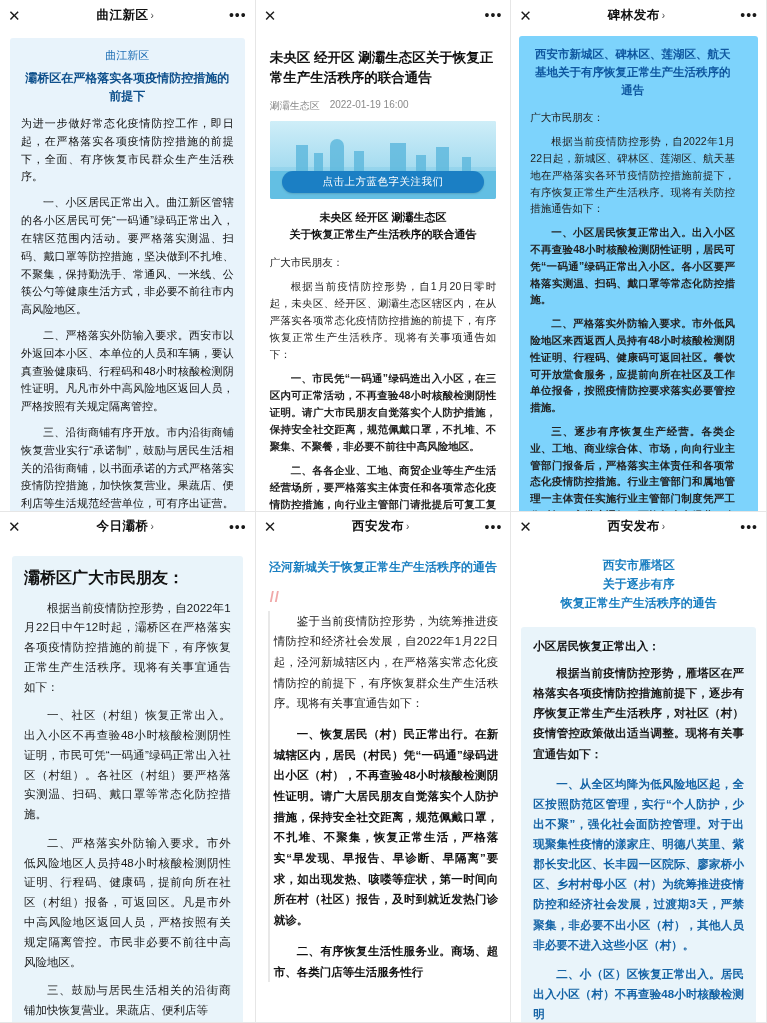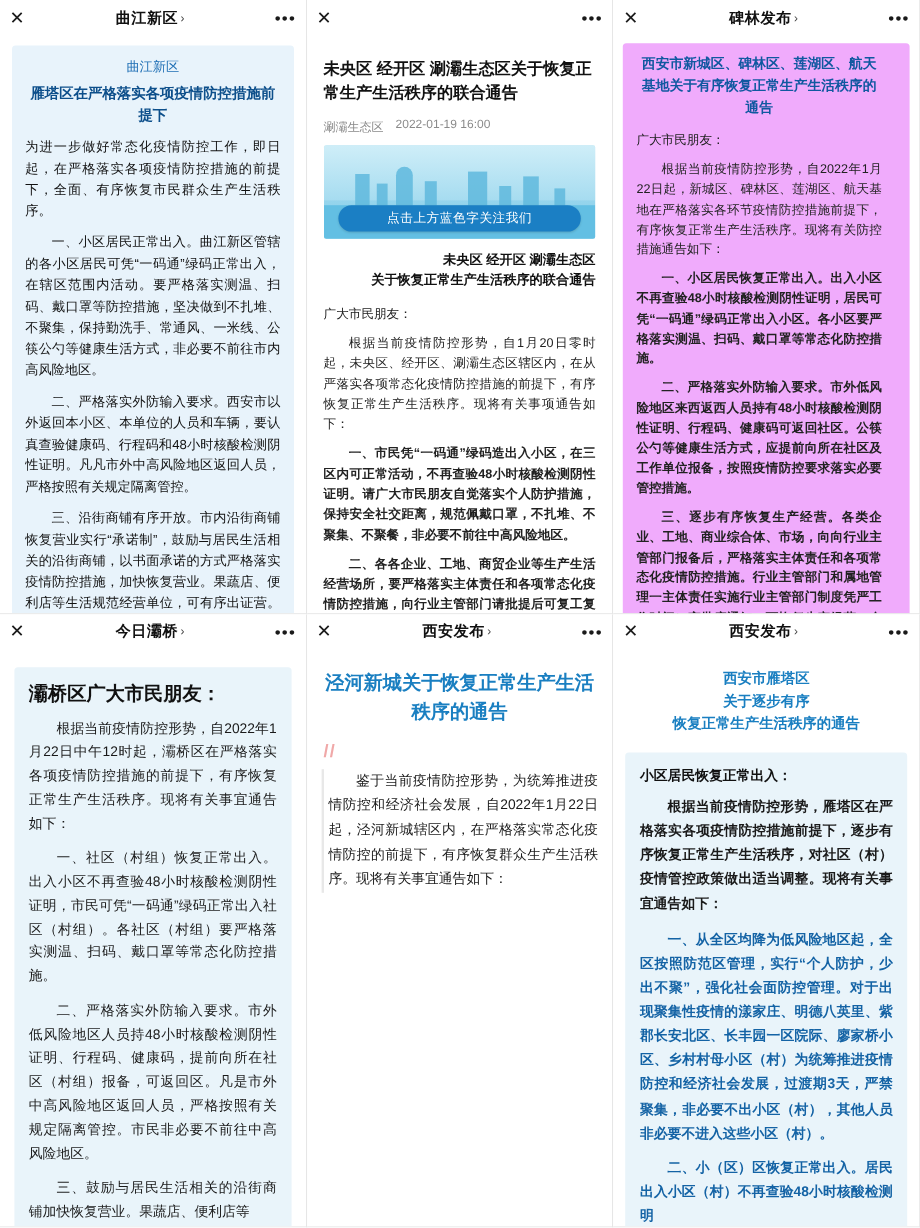--- a/index.html
+++ b/index.html
@@ -183,21 +183,21 @@
     margin: 0 0 7px 0;
     text-align: justify;
     text-indent: 2em;
   }
   .c2 p.noind { text-indent: 0; }
   .c2 p.b { font-weight: bold; }
 
   
   .c3 .panel {
     margin: 6px 8px 0 8px;
-    background: #f0abfc;
+    background: #7dd3fc;
     border-radius: 3px;
     padding: 10px 23px 12px 11px;
     min-height: 470px;
     box-sizing: border-box;
   }
   .c3 .title {
     text-align: center;
     color: #1058a0;
     font-weight: bold;
     font-size: 11.5px;
@@ -237,21 +237,21 @@
     margin: 0 0 9px 0;
     text-align: justify;
     text-indent: 2em;
   }
   .c4 p.b { font-weight: normal; }
 
   
   .c5 .title {
     color: #1a7fc1;
     font-weight: bold;
-    font-size: 16px;
+    font-size: 12px;
     text-align: center;
     line-height: 1.5;
     margin: 16px 10px 12px 10px;
   }
   .c5 .slashes {
     margin: 0 0 6px 14px;
     color: #f0a8a8;
     font-size: 15px;
     letter-spacing: 1px;
     font-weight: bold;
@@ -315,21 +315,21 @@
       <span class="close">✕</span>
       <span class="acct">
         <span>曲江新区</span>
         <span class="chev">›</span>
       </span>
       <span class="dots">•••</span>
     </div>
     <div class="article">
       <div class="panel">
         <div class="src">曲江新区</div>
-        <div class="title">雁塔区在严格落实各项疫情防控措施前提下</div>
+        <div class="title">灞桥区在严格落实各项疫情防控措施的前提下</div>
         <p class="b noind">为进一步做好常态化疫情防控工作，即日起，在严格落实各项疫情防控措施的前提下，全面、有序恢复市民群众生产生活秩序。</p>
         <p class="b">一、小区居民正常出入。曲江新区管辖的各小区居民可凭“一码通”绿码正常出入，在辖区范围内活动。要严格落实测温、扫码、戴口罩等防控措施，坚决做到不扎堆、不聚集，保持勤洗手、常通风、一米线、公筷公勺等健康生活方式，非必要不前往市内高风险地区。</p>
         <p class="b">二、严格落实外防输入要求。西安市以外返回本小区、本单位的人员和车辆，要认真查验健康码、行程码和48小时核酸检测阴性证明。凡凡市外中高风险地区返回人员，严格按照有关规定隔离管控。</p>
         <p class="b">三、沿街商铺有序开放。市内沿街商铺恢复营业实行“承诺制”，鼓励与居民生活相关的沿街商铺，以书面承诺的方式严格落实疫情防控措施，加快恢复营业。果蔬店、便利店等生活规范经营单位，可有序出证营。各类餐饮单位以</p>
       </div>
     </div>
   </div>
 
   <div class="cell c2">
     <div class="topbar">
@@ -350,21 +350,21 @@
           <div class="bld" style="left:26px;width:12px;height:28px;"></div>
           <div class="bld" style="left:44px;width:9px;height:20px;"></div>
           <div class="bld" style="left:60px;width:14px;height:34px;border-radius:7px 7px 0 0;"></div>
           <div class="bld" style="left:84px;width:10px;height:22px;"></div>
           <div class="bld" style="left:120px;width:16px;height:30px;"></div>
           <div class="bld" style="left:146px;width:10px;height:18px;"></div>
           <div class="bld" style="left:166px;width:13px;height:26px;"></div>
           <div class="bld" style="left:192px;width:9px;height:16px;"></div>
           <div class="pill">点击上方蓝色字关注我们</div>
         </div>
-        <div class="subtitle" style="white-space:pre-line;text-align:right;">未央区 经开区 涮灞生态区
+        <div class="subtitle" style="white-space:pre-line;">未央区 经开区 涮灞生态区
 关于恢复正常生产生活秩序的联合通告</div>
         <p class="noind">广大市民朋友：</p>
         <p>根据当前疫情防控形势，自1月20日零时起，未央区、经开区、涮灞生态区辖区内，在从严落实各项常态化疫情防控措施的前提下，有序恢复正常生产生活秩序。现将有关事项通告如下：</p>
         <p class="b">一、市民凭“一码通”绿码造出入小区，在三区内可正常活动，不再查验48小时核酸检测阴性证明。请广大市民朋友自觉落实个人防护措施，保持安全社交距离，规范佩戴口罩，不扎堆、不聚集、不聚餐，非必要不前往中高风险地区。</p>
         <p class="b">二、各各企业、工地、商贸企业等生产生活经营场所，要严格落实主体责任和各项常态化疫情防控措施，向行业主管部门请批提后可复工复产。餐饮可开放堂食服务，包房每桌限坐食自。KTV、影剧院、洗浴、足浴、棋牌室等室内娱乐休闲场所暂不开放。</p>
 
       </div>
     </div>
   </div>
 
@@ -376,21 +376,21 @@
         <span class="chev">›</span>
       </span>
       <span class="dots">•••</span>
     </div>
     <div class="article">
       <div class="panel">
         <div class="title">西安市新城区、碑林区、莲湖区、航天基地关于有序恢复正常生产生活秩序的通告</div>
         <p class="noind">广大市民朋友：</p>
         <p>根据当前疫情防控形势，自2022年1月22日起，新城区、碑林区、莲湖区、航天基地在严格落实各环节疫情防控措施前提下，有序恢复正常生产生活秩序。现将有关防控措施通告如下：</p>
         <p class="b">一、小区居民恢复正常出入。出入小区不再查验48小时核酸检测阴性证明，居民可凭“一码通”绿码正常出入小区。各小区要严格落实测温、扫码、戴口罩等常态化防控措施。</p>
-        <p class="b">二、严格落实外防输入要求。市外低风险地区来西返西人员持有48小时核酸检测阴性证明、行程码、健康码可返回社区。公筷公勺等健康生活方式，应提前向所在社区及工作单位报备，按照疫情防控要求落实必要管控措施。</p>
+        <p class="b">二、严格落实外防输入要求。市外低风险地区来西返西人员持有48小时核酸检测阴性证明、行程码、健康码可返回社区。餐饮可开放堂食服务，应提前向所在社区及工作单位报备，按照疫情防控要求落实必要管控措施。</p>
         <p class="b">三、逐步有序恢复生产经营。各类企业、工地、商业综合体、市场，向向行业主管部门报备后，严格落实主体责任和各项常态化疫情防控措施。行业主管部门和属地管理一主体责任实施行业主管部门制度凭严工作时间）审批度通知，可恢复生产经营。企业员工在市内实现流与有序经营。</p>
         <p class="b">四、有序恢复防控措施。属地、部门、单位、个人坚持实施行疫情防控“四方责任”，公园广场等公共场所严格执行扫码、测温、戴口罩、“一米线”等常了建康管理。规范办理活动对常态化疫情防控措施，不再查验48小时核酸检测阴性证明。</p>
 
       </div>
     </div>
   </div>
 
   <div class="cell c4">
     <div class="topbar">
       <span class="close">✕</span>
@@ -418,20 +418,22 @@
         <span>西安发布</span>
         <span class="chev">›</span>
       </span>
       <span class="dots">•••</span>
     </div>
     <div class="article">
       <div class="title">泾河新城关于恢复正常生产生活秩序的通告</div>
       <div class="slashes">//</div>
       <div class="body">
         <p>鉴于当前疫情防控形势，为统筹推进疫情防控和经济社会发展，自2022年1月22日起，泾河新城辖区内，在严格落实常态化疫情防控的前提下，有序恢复群众生产生活秩序。现将有关事宜通告如下：</p>
+        <p class="b">一、恢复居民（村）民正常出行。在新城辖区内，居民（村民）凭“一码通”绿码进出小区（村），不再查验48小时核酸检测阴性证明。请广大居民朋友自觉落实个人防护措施，保持安全社交距离，规范佩戴口罩，不扎堆、不聚集，恢复正常生活，严格落实“早发现、早报告、早诊断、早隔离”要求，如出现发热、咳喽等症状，第一时间向所在村（社区）报告，及时到就近发热门诊就诊。</p>
+        <p class="b">二、有序恢复生活性服务业。商场、超市、各类门店等生活服务性行</p>
       </div>
     </div>
   </div>
 
   <div class="cell c6">
     <div class="topbar">
       <span class="close">✕</span>
       <span class="acct">
         <span>西安发布</span>
         <span class="chev">›</span>

